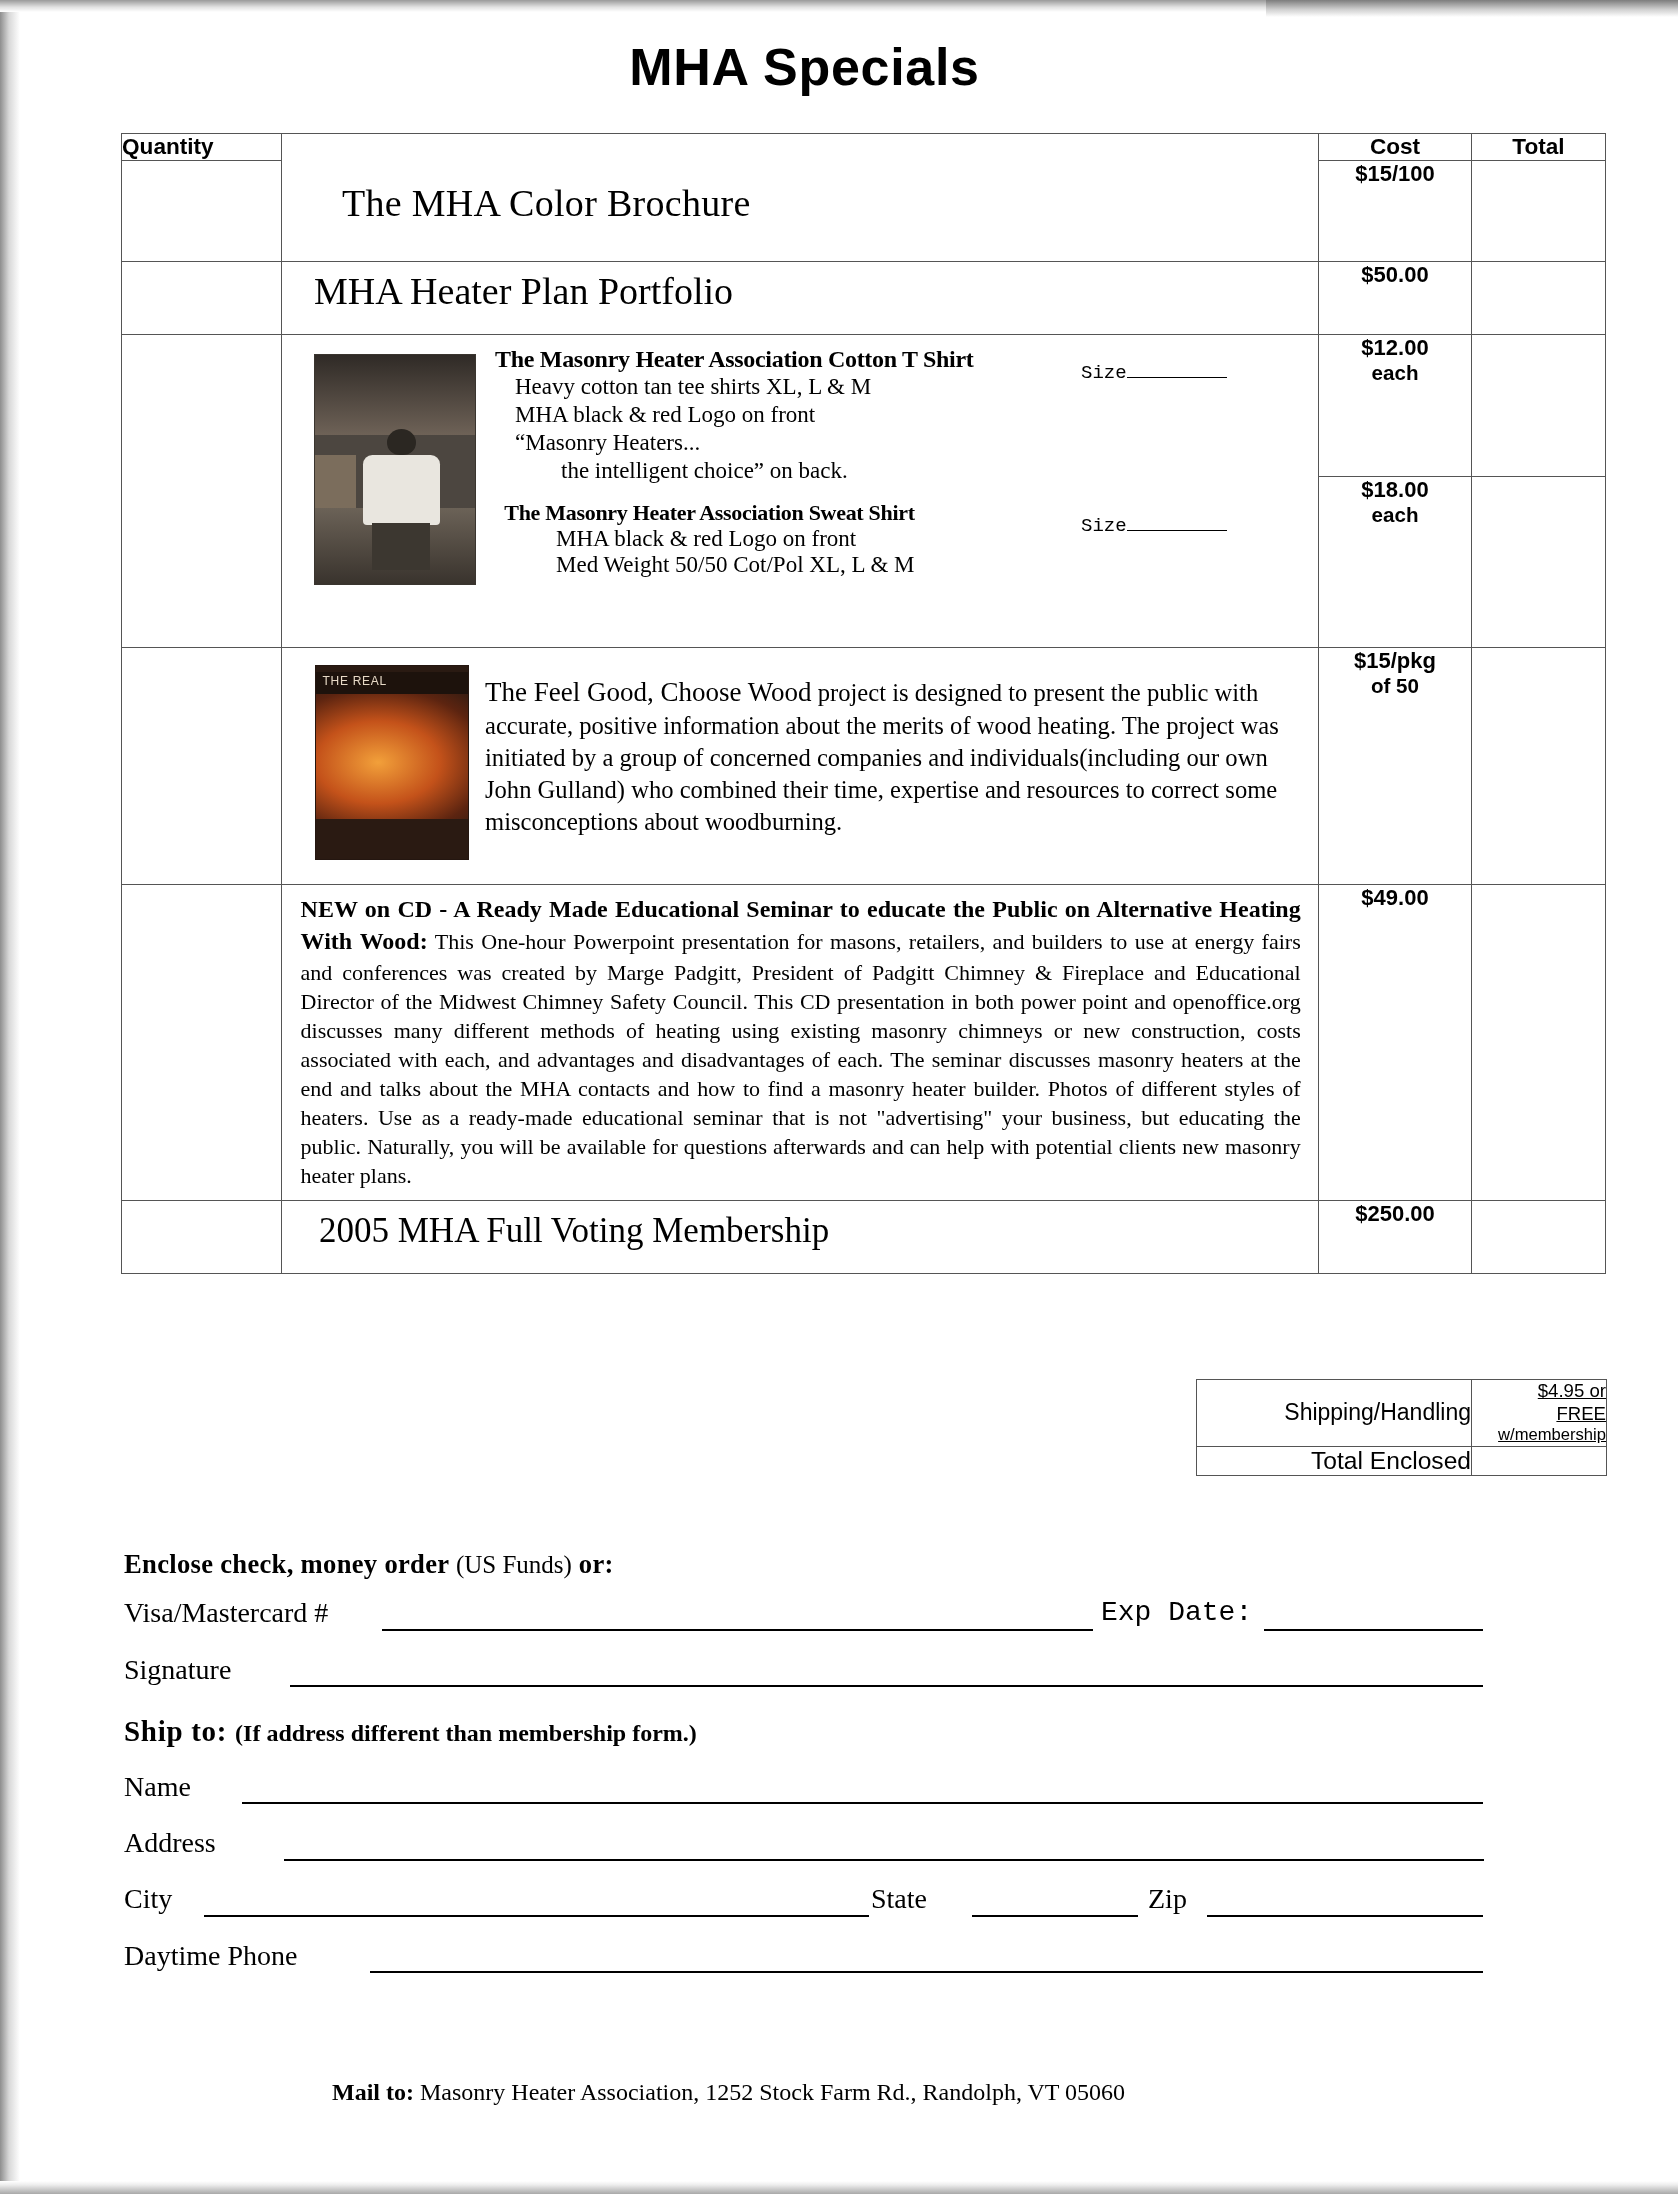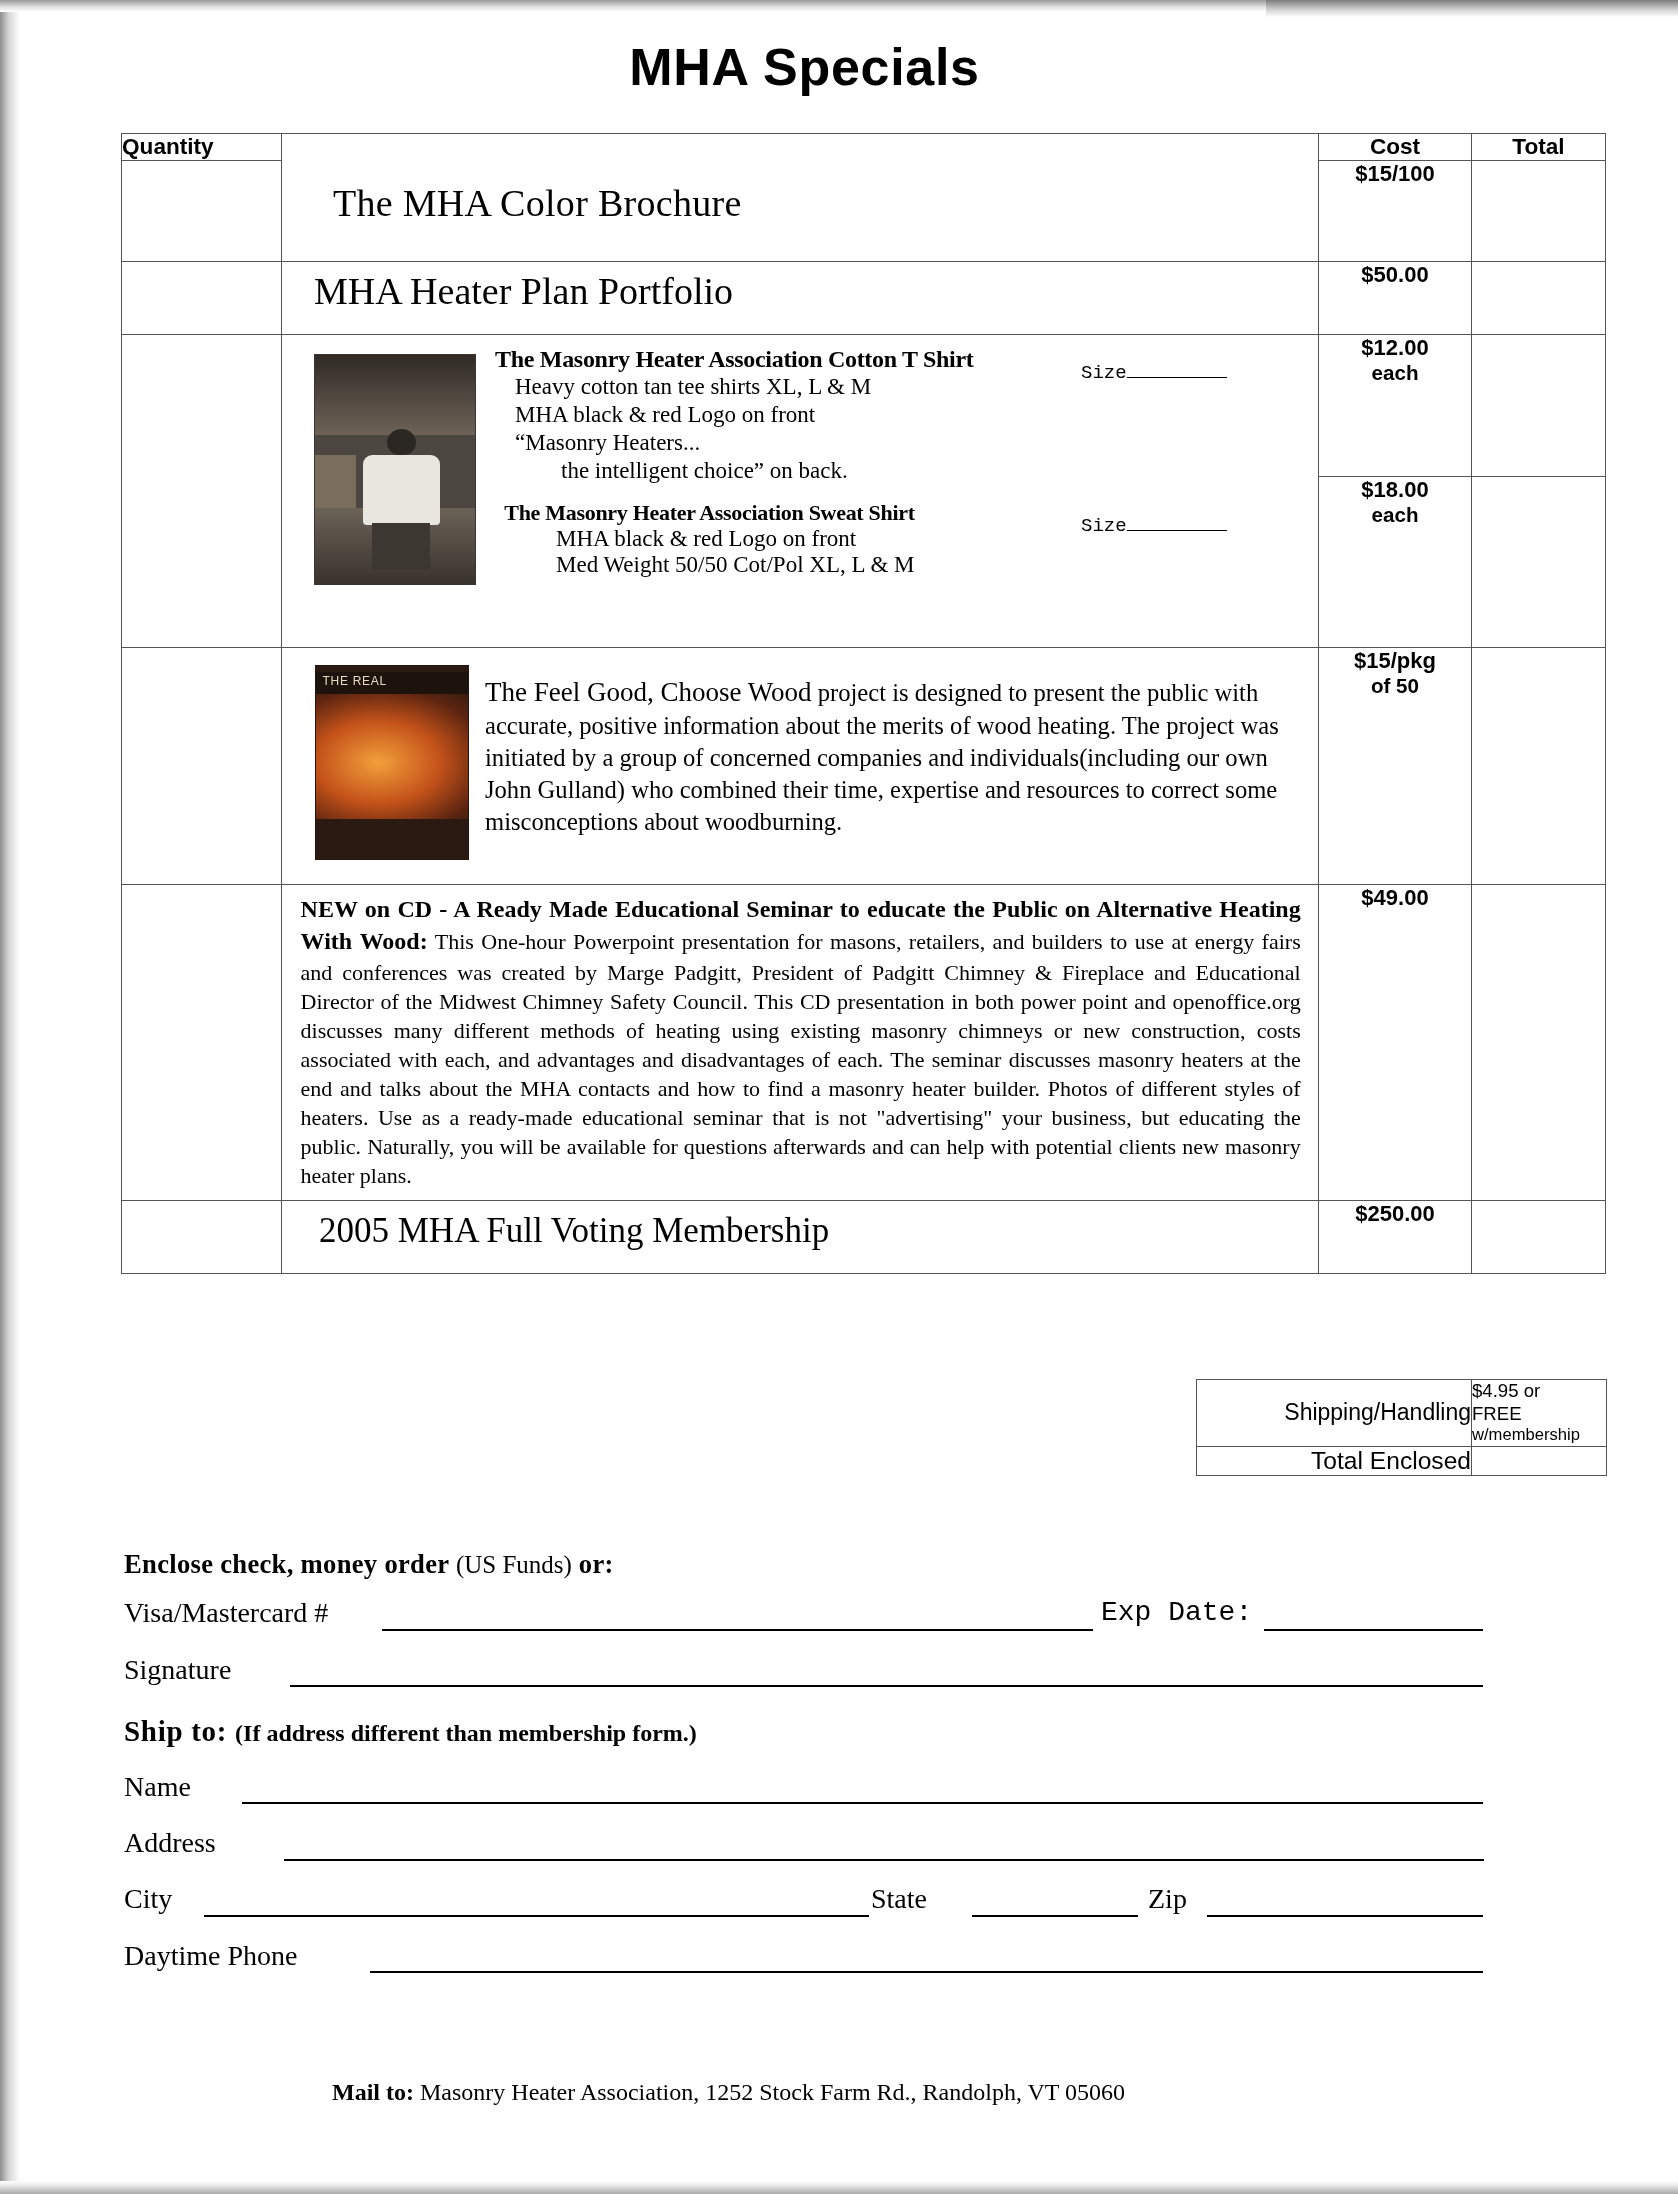--- a/index.html
+++ b/index.html
@@ -285,25 +285,26 @@
   }
   .ship-label {
     width: 274px;
     text-align: right;
     font-size: 23px;
     padding: 10.6px 10.6px 10.6px 0;
     vertical-align: middle;
   }
   .ship-value {
     width: 134px;
-    text-align: left;
+    text-align: right;
     font-size: 18.6px;
     line-height: 1.22;
     padding: 6.6px 1.3px;
     vertical-align: middle;
+    text-decoration: underline;
   }
   .ship-value .l3 { font-size: 16.6px; }
   .total-label {
     text-align: right;
     font-size: 24.6px;
     padding: 12px 10.6px 12px 0;
     vertical-align: middle;
   }
   .total-value { }
 
@@ -486,21 +487,21 @@
         <td style="height:72px;"></td>
         <td>
           <div class="memb-title">2005 MHA Full Voting Membership</div>
         </td>
         <td class="cost-cell">$250.00</td>
         <td></td>
       </tr>
     </tbody>
       </table>
 
-    <div style="position:absolute; left:273px; top:174px; width:1034px;">
+    <div style="position:absolute; left:282px; top:174px; width:1034px;">
       <div class="brochure-title">The MHA Color Brochure</div>
     </div>
 
     <table class="ship-table">
       <tbody>
           <tr>
         <td class="ship-label">Shipping/Handling</td>
         <td class="ship-value">
           <div>$4.95 or</div>
           <div>FREE</div>

